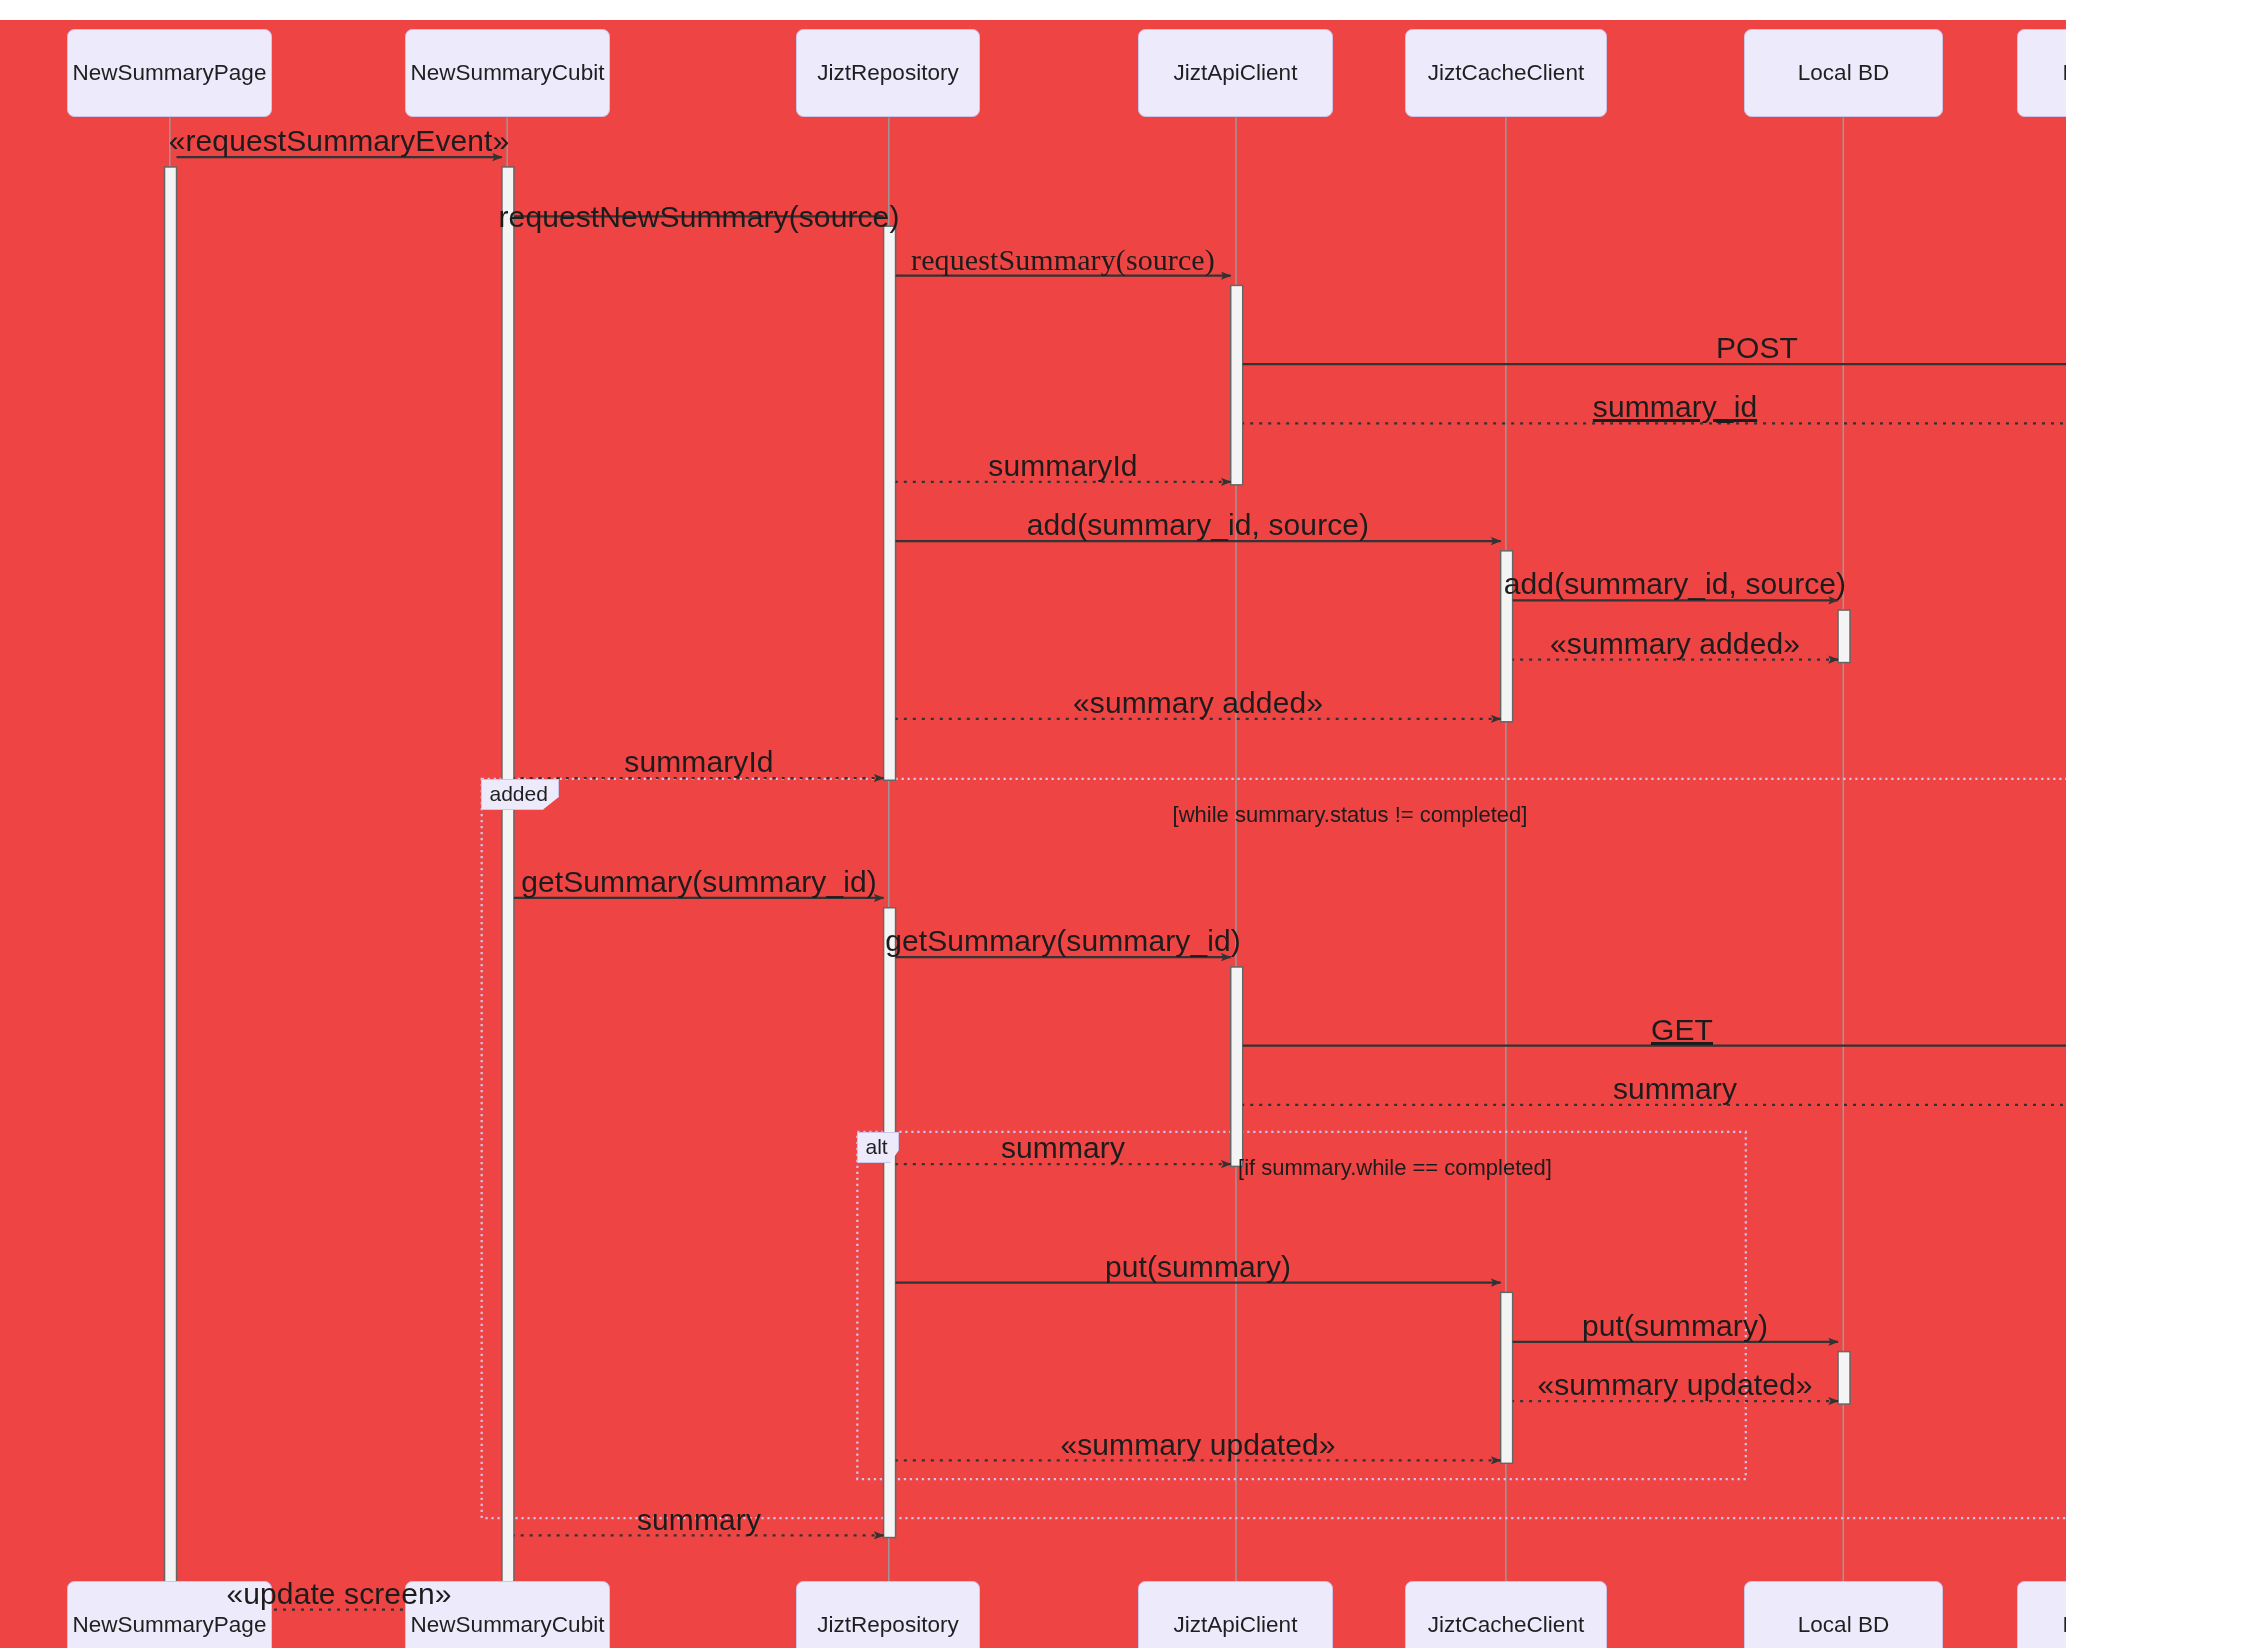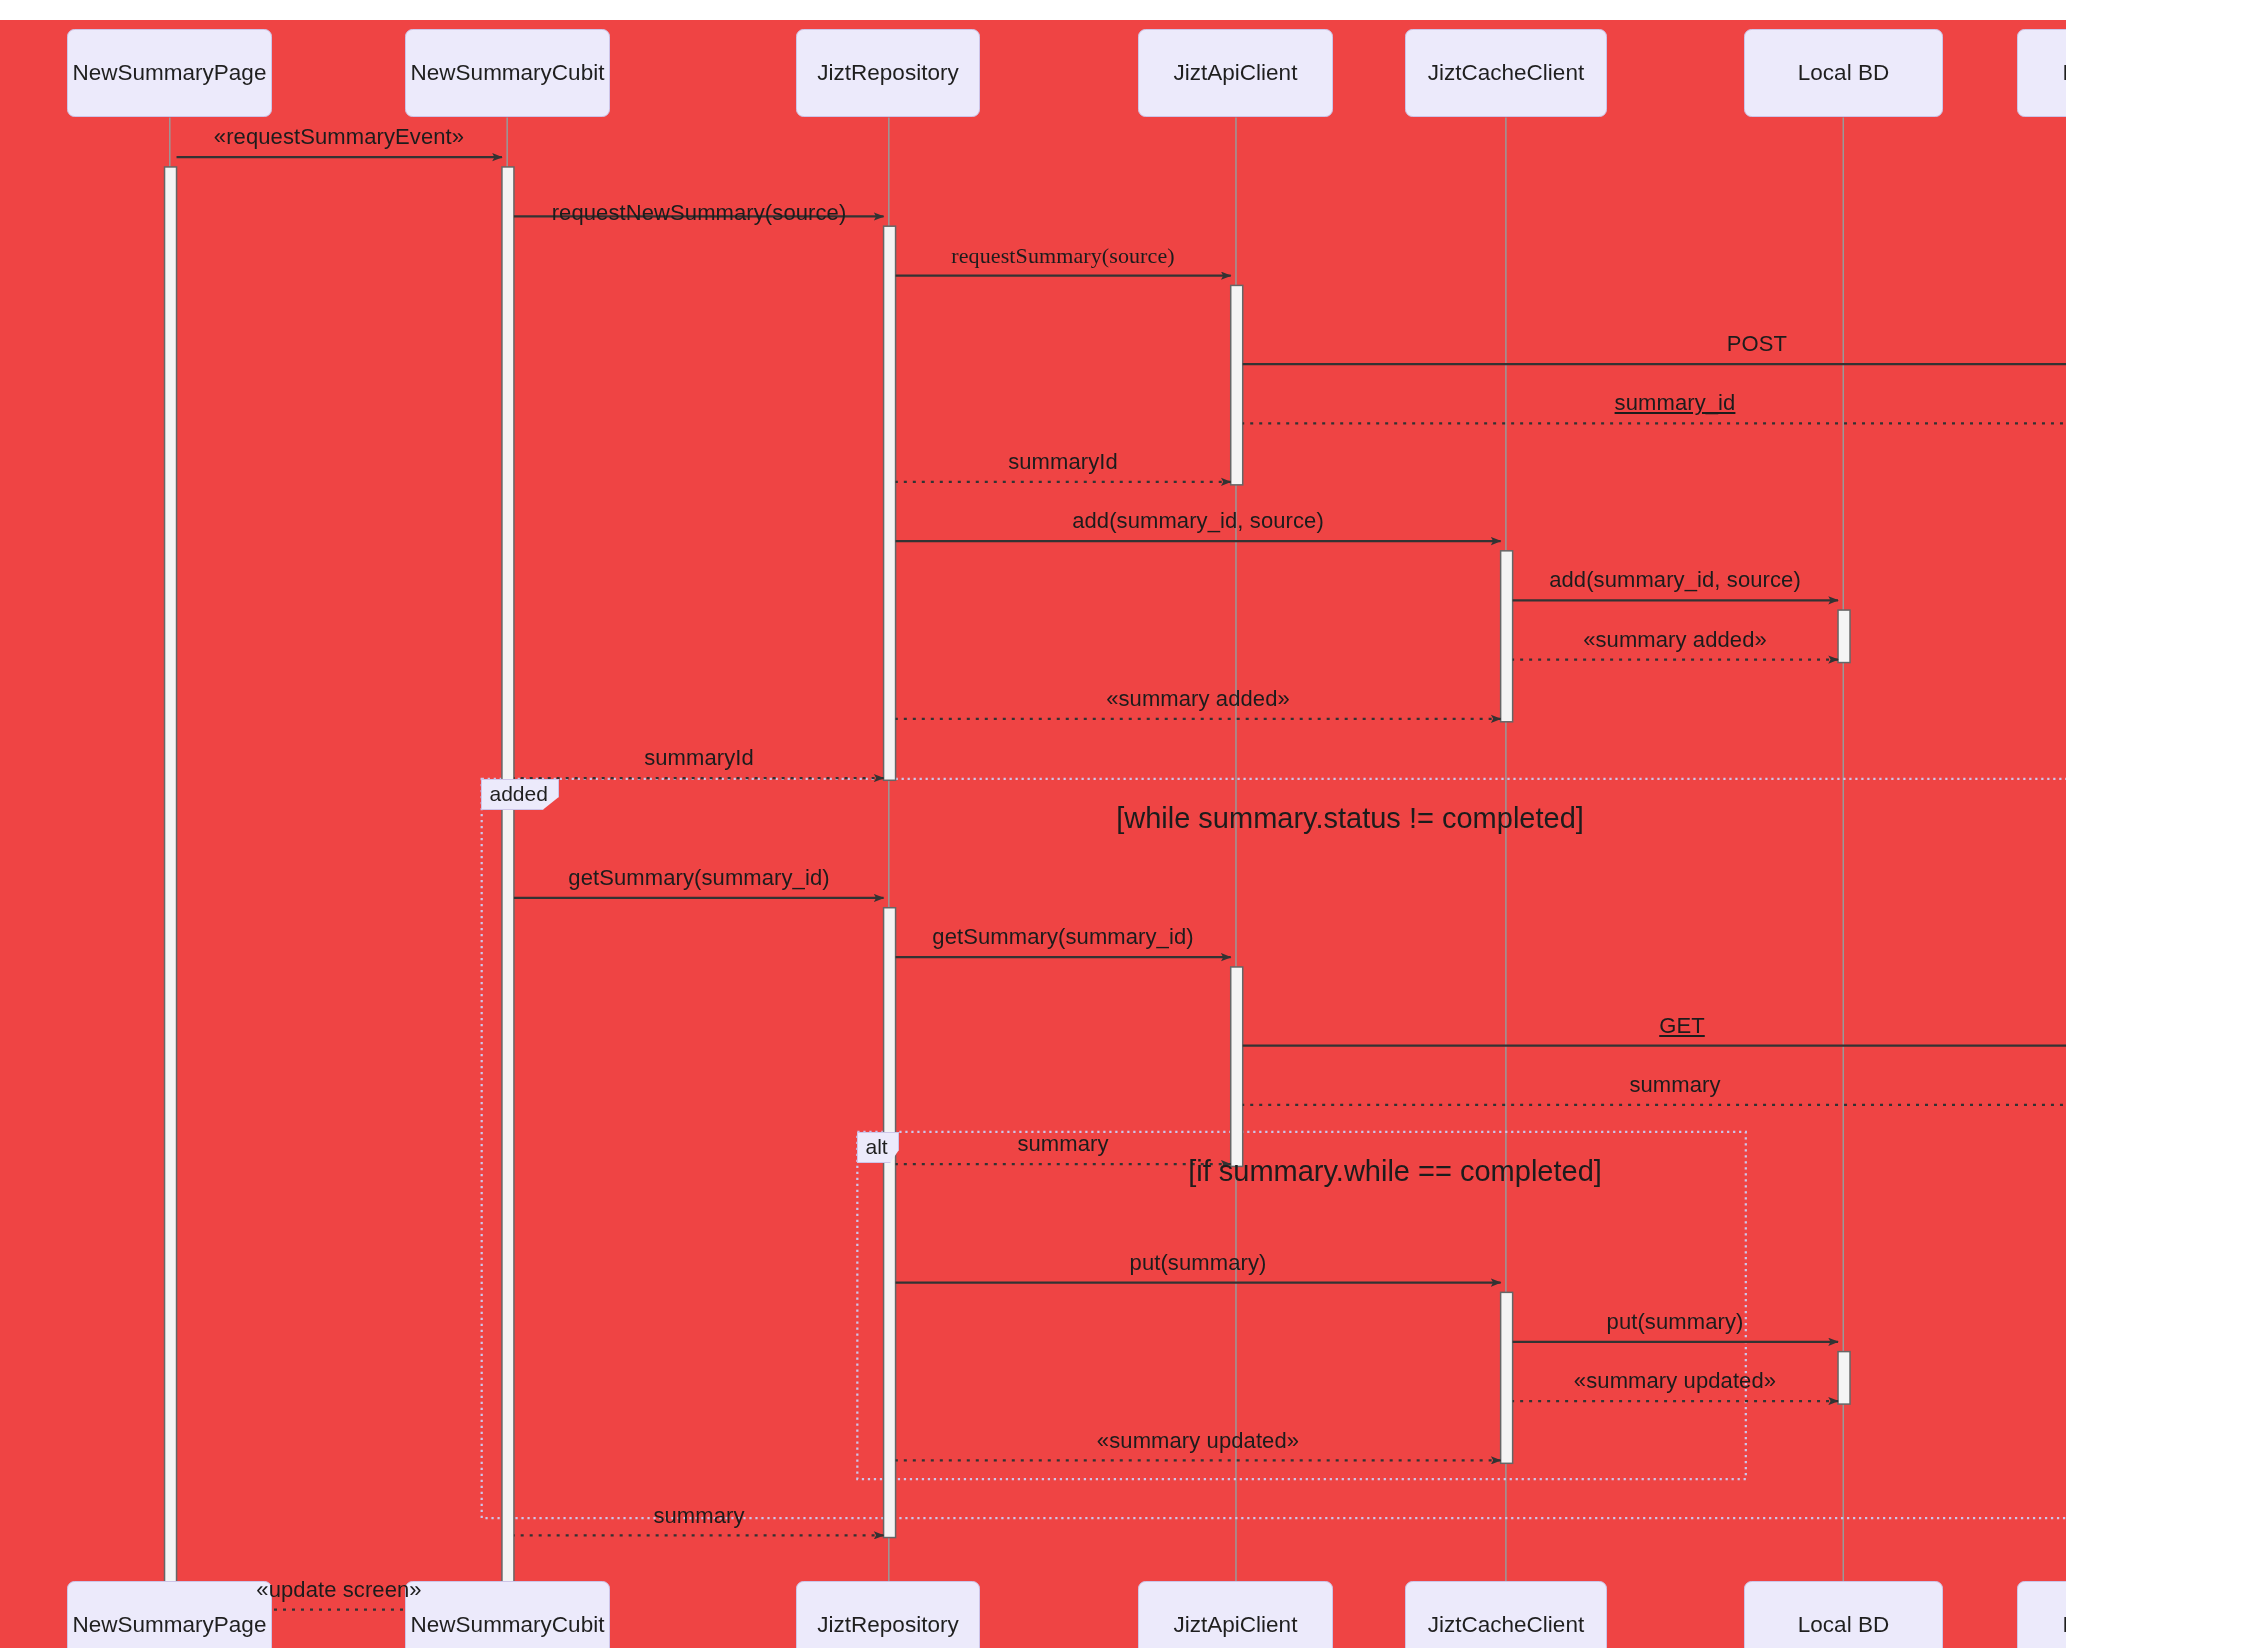--- a/index.html
+++ b/index.html
@@ -39,41 +39,41 @@
     justify-content: center;
     text-align: center;
     font-size: 22.5px;
     color: #1f1f1f;
     line-height: 1.1;
     padding: 1.5px 4.5px;
   }
   
   .msg-label {
     position: absolute;
-    font-size: 22px;
+    font-size: 30px;
     color: #1c1c1c;
     white-space: nowrap;
     transform: translateX(-50%);
     text-align: center;
     letter-spacing: 0.1px;
   }
   
   .frag-tab {
     position: absolute;
     background: #ECEAFB;
     border: 0.7px solid #CDC5E9;
     font-size: 21px;
     color: #1f1f1f;
     padding: 2.2px 10.5px 3px 7.5px;
     box-sizing: border-box;
     line-height: 1.15;
   }
   .frag-cond {
     position: absolute;
-    font-size: 29px;
+    font-size: 22px;
     color: #1c1c1c;
     white-space: nowrap;
     transform: translateX(-50%);
   }
 </style>
 </head>
 <body>
 
 <div id="diagram-root">
 

